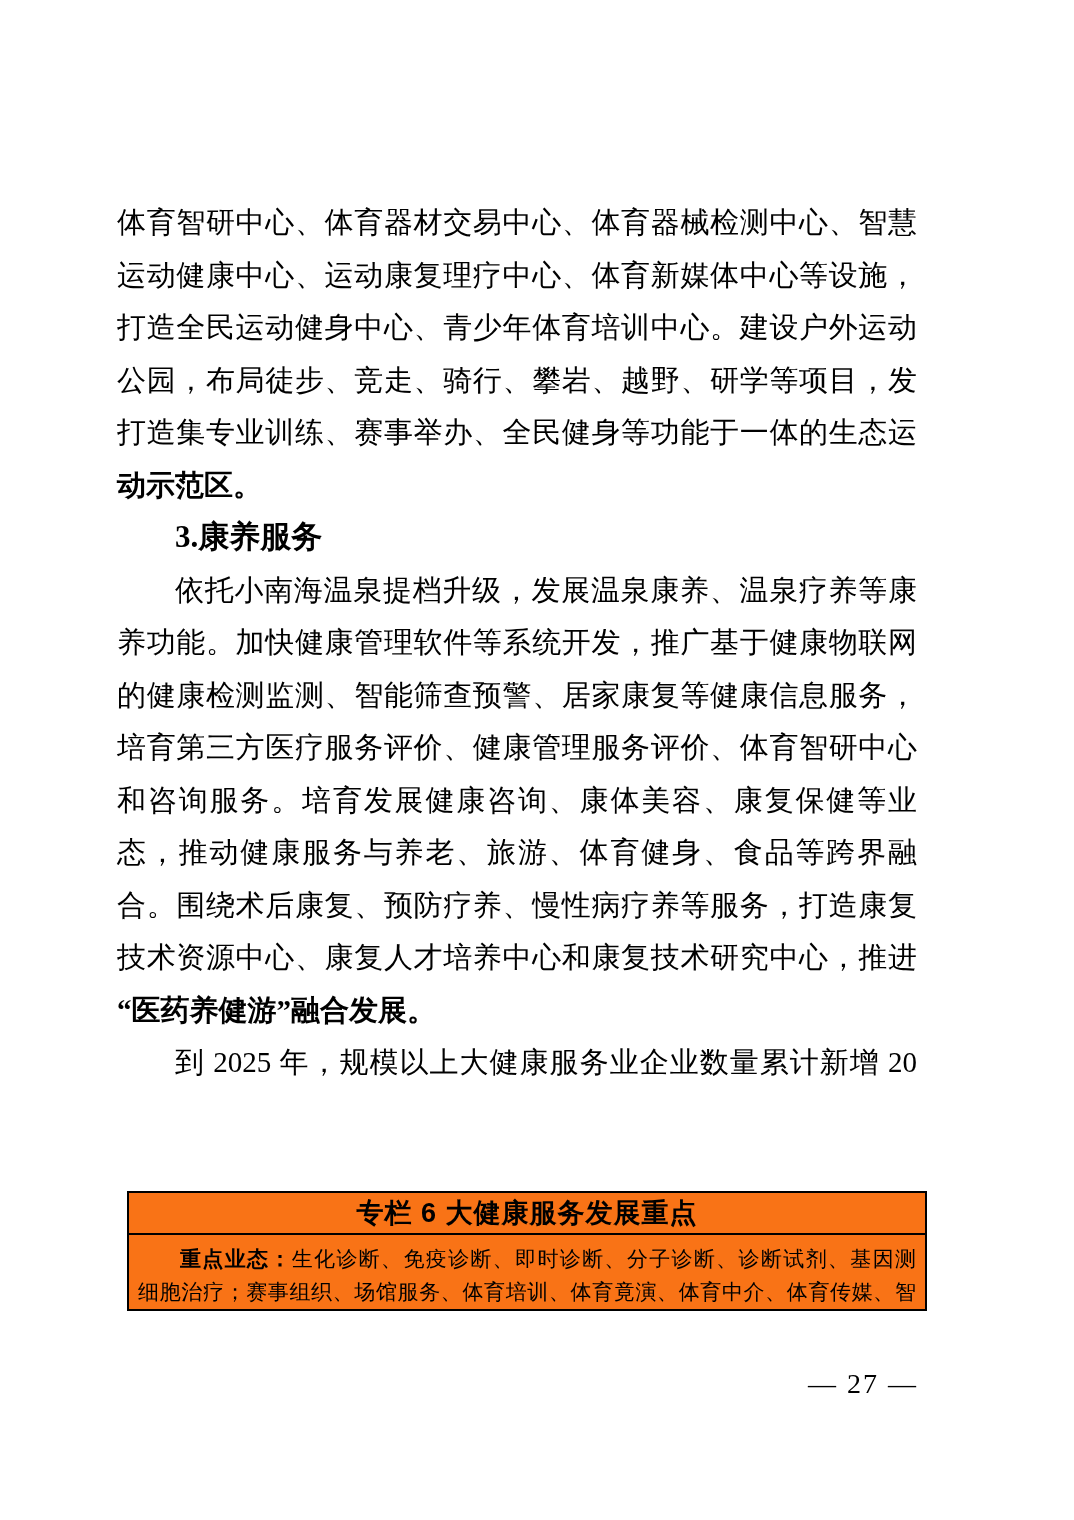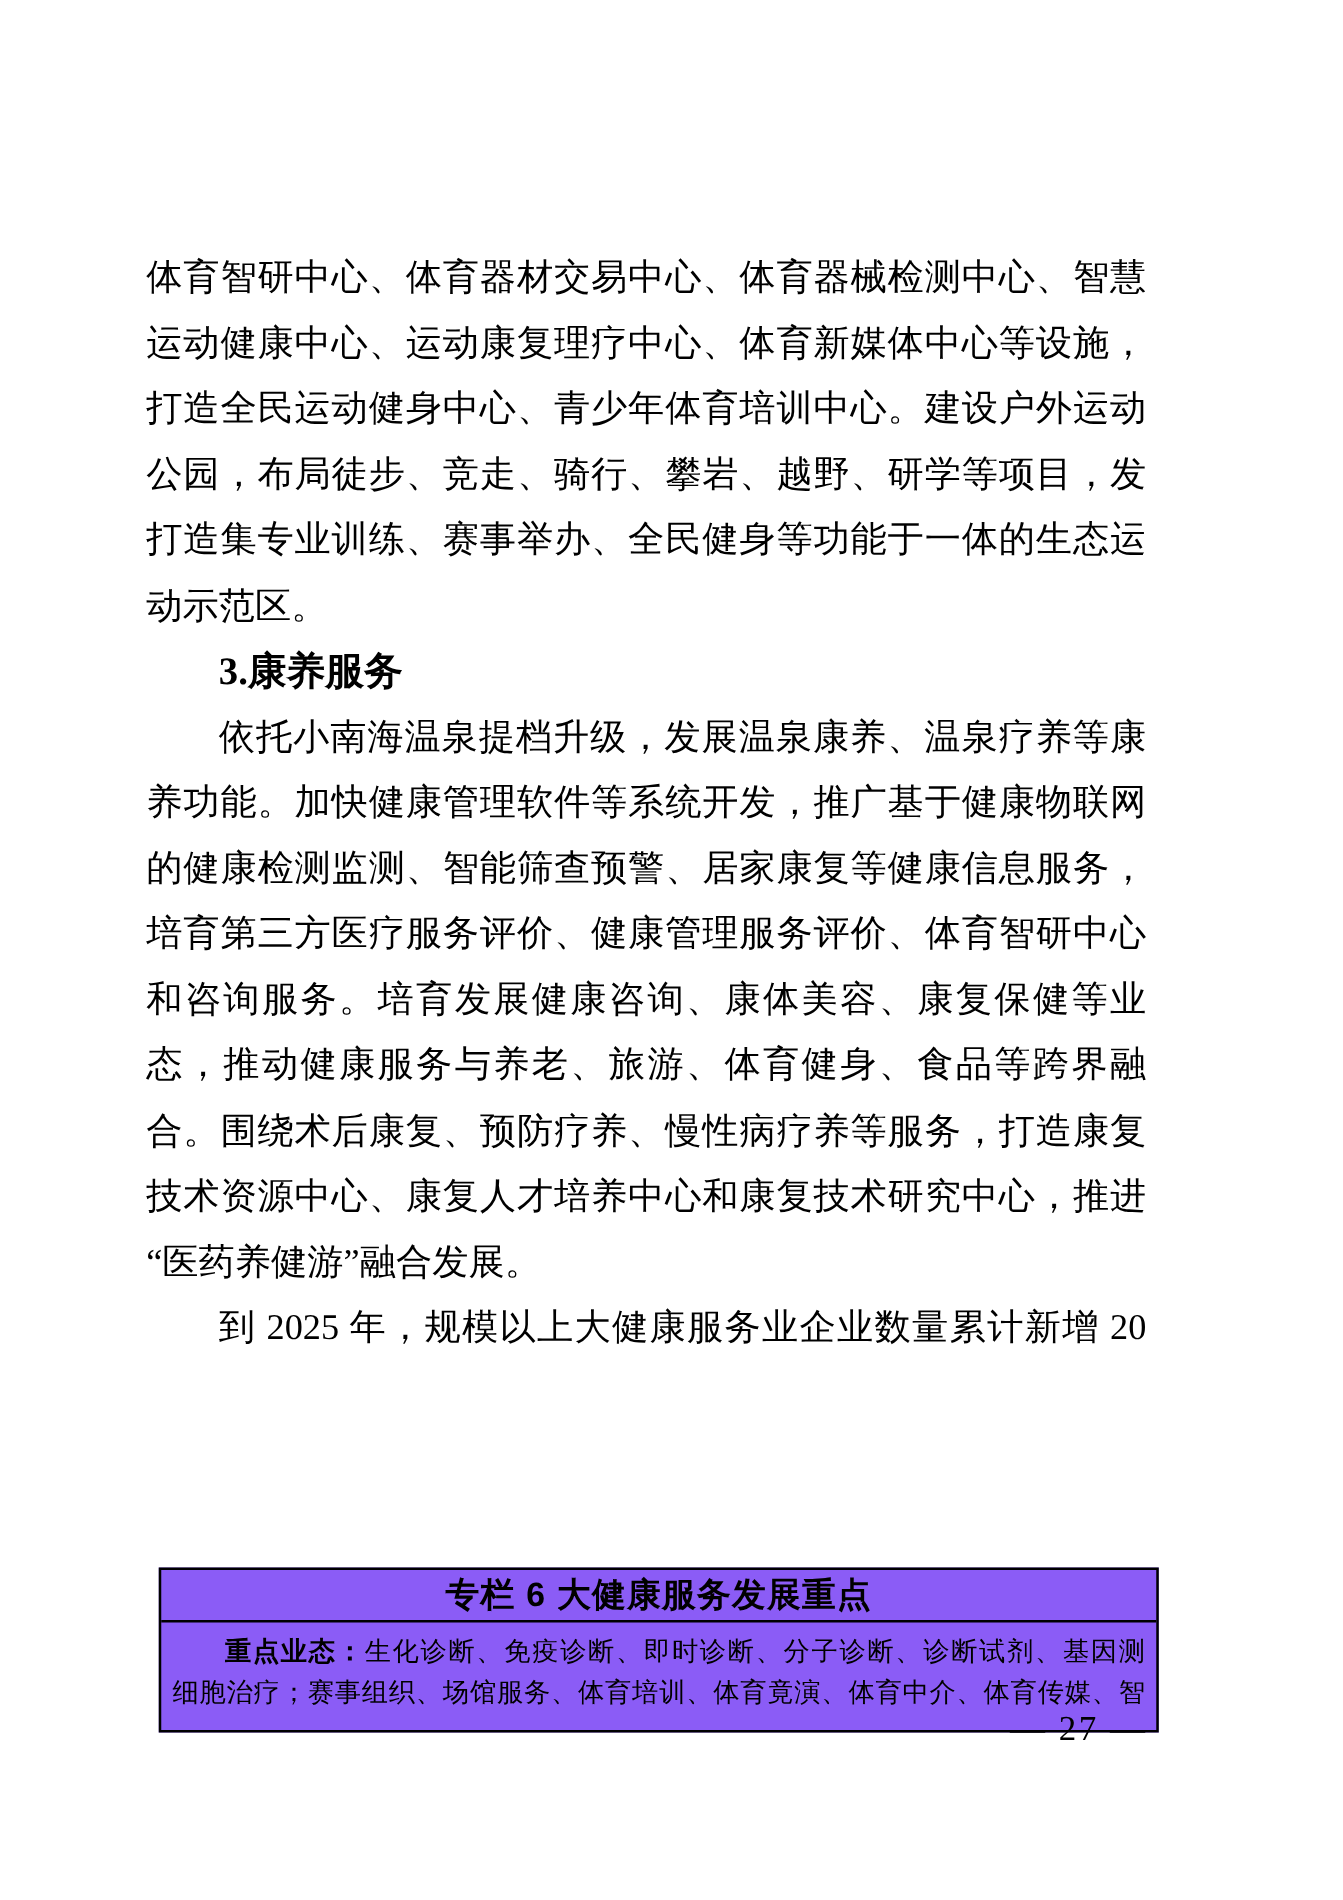--- a/index.html
+++ b/index.html
@@ -25,49 +25,49 @@
     height: 52.5px;
     line-height: 52.5px;
     font-size: 29px;
     white-space: normal;
   }
   .j {
     text-align: justify;
     text-align-last: justify;
     text-justify: inter-character;
   }
-  .short { text-align: right; text-align-last: left; }
+  .short { text-align: right; text-align-last: left; font-weight: bold; }
   .indent { text-indent: 58px; }
   .heading {
     margin: 0;
     height: 52.5px;
     line-height: 52.5px;
     font-size: 31px;
     font-weight: bold;
     padding-left: 58px;
   }
   .box {
     position: absolute;
     left: 127px;
-    top: 1254px;
+    top: 1191px;
     width: 796px;
     border: 2px solid #000;
-    background: #8b5cf6;
+    background: #f97316;
   }
   .box-title {
     height: 40px;
     line-height: 40px;
     text-align: center;
     font-family: "Liberation Sans", "DejaVu Sans", sans-serif;
     font-weight: bold;
     font-size: 27px;
     border-bottom: 2px solid #000;
     letter-spacing: 1px;
   }
-  .box-body { padding: 7px 9px 13px 9px; }
+  .box-body { padding: 7px 9px 0 9px; }
   .boxline {
     margin: 0;
     font-size: 21px;
     line-height: 33px;
     text-align: justify;
     text-align-last: justify;
     text-justify: inter-character;
   }
   .boxline-first { text-indent: 42px; }
   .boxlabel {

